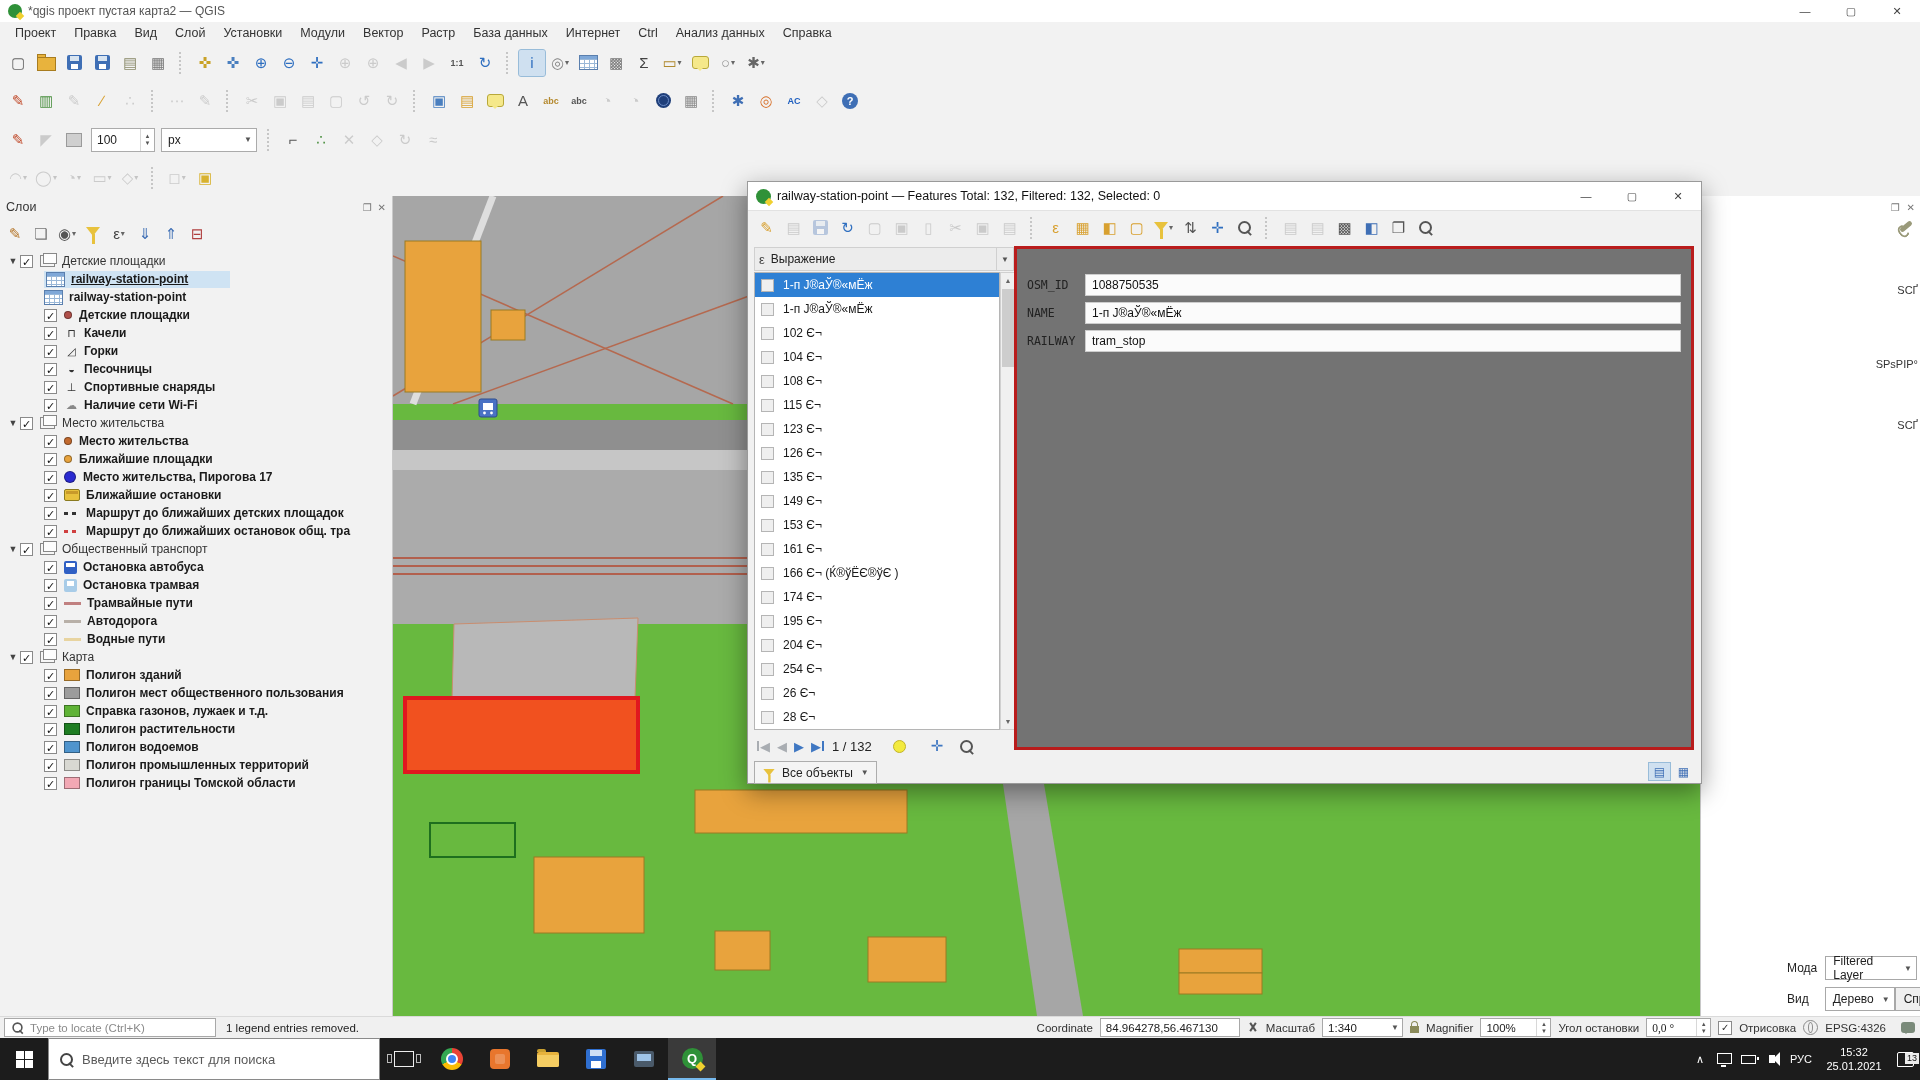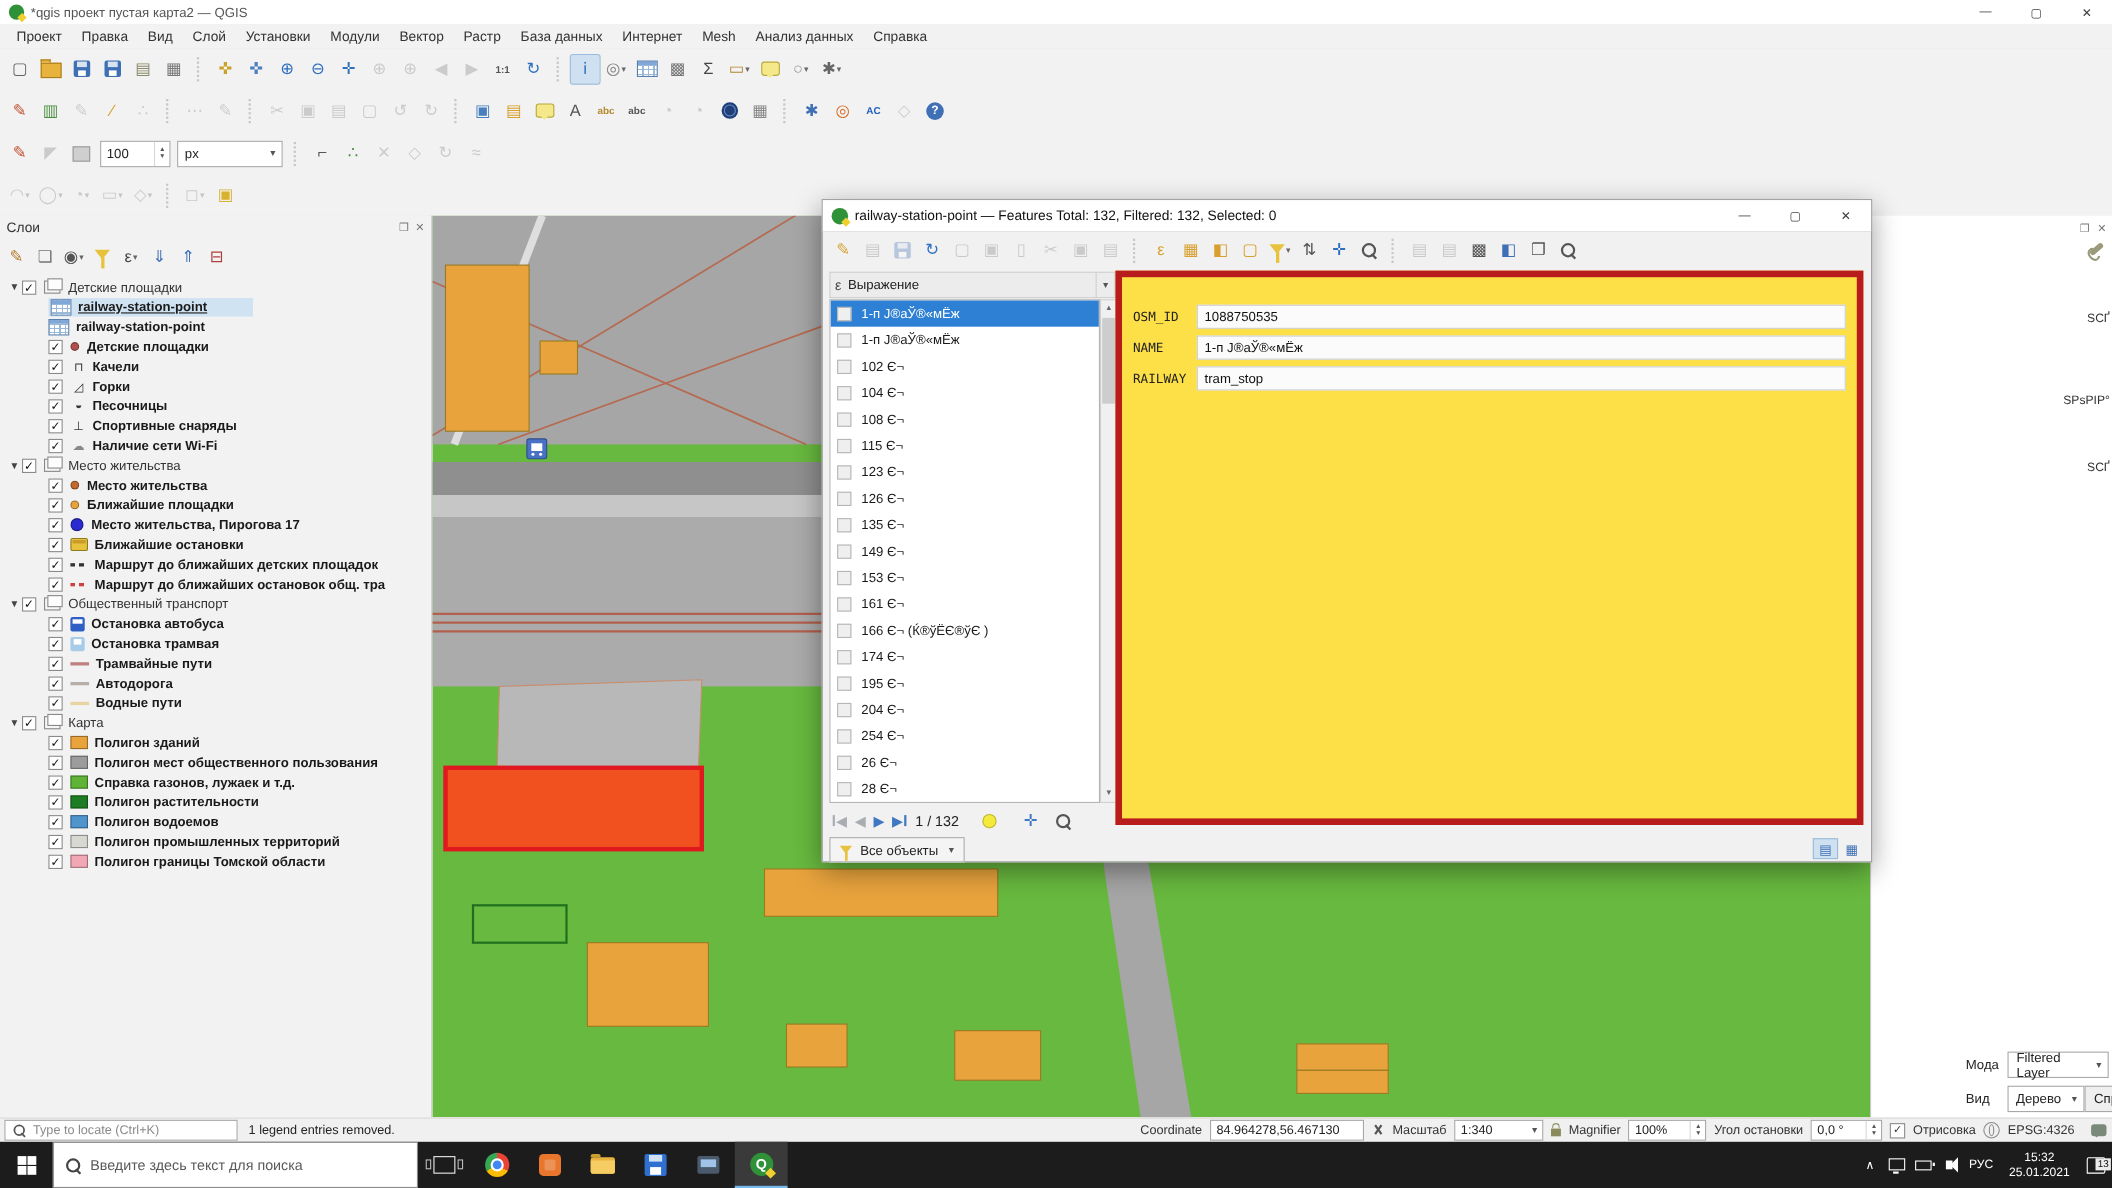--- a/index.html
+++ b/index.html
@@ -115,21 +115,21 @@
   .navrow{position:absolute;left:8px;top:552px;width:270px;height:24px;display:flex;align-items:center;gap:7px;font-size:13px;color:#222;}
   .nb{display:flex;align-items:center;font-size:13px;line-height:1;}
   .nb .vbar{width:2px;height:10px;background:currentColor;margin:0 1px;}
   .nb.off{color:#a9adb2;}
   .nb.on{color:#3f77c2;}
   .bulb{width:11px;height:11px;border-radius:50%;background:#f3ea3e;border:1px solid #c2b42a;margin-left:14px;}
   .navcross{color:#3f77c2;font-size:15px;margin-left:18px;}
   .filterbtn{position:absolute;left:6px;top:579px;height:21px;display:inline-flex;align-items:center;gap:6px;border:1px solid #adadad;background:#f4f4f4;padding:0 7px;font-size:12px;color:#222;}
   .filterbtn .scar{font-size:8px;color:#555;margin-left:2px;}
   .filterbtn .ic-funnel{transform:scale(.8);margin-top:0;}
-  .formpanel{position:absolute;left:266px;top:64px;width:680px;height:504px;background:#fde047;border:6px solid #b91c1c;box-sizing:border-box;}
+  .formpanel{position:absolute;left:266px;top:64px;width:680px;height:504px;background:#737373;border:3px solid #b91c1c;box-sizing:border-box;}
   .frow{position:absolute;left:0;right:0;height:22px;display:flex;align-items:center;}
   .flabel{position:absolute;left:10px;width:55px;font-family:"DejaVu Sans Mono","Liberation Mono",monospace;font-size:11.5px;color:#222;}
   .finput{position:absolute;left:68px;right:10px;height:20px;background:#fbfbfb;border:1px solid #cdcdcd;display:flex;align-items:center;padding-left:6px;font-size:12px;color:#111;}
   .vtog{position:absolute;width:21px;height:17px;display:flex;align-items:center;justify-content:center;font-size:12px;color:#3f6fb5;border:1px solid transparent;}
   .vtog.active{background:#cfe0f0;border-color:#98bcd9;}
   
   .statusbar{position:absolute;left:0;top:1016px;width:1920px;height:22px;background:#f0f0f0;border-top:1px solid #dadada;display:flex;align-items:center;font-size:11.5px;color:#333;box-sizing:border-box;}
   .locate{width:198px;height:17px;border:1px solid #a8a8a8;background:#fff;display:flex;align-items:center;gap:6px;padding:0 6px;color:#8a8a8a;margin-left:4px;flex:none;}
   .locate .ic-mag{transform:scale(.8);}
   .sb-msg{margin-left:10px;color:#222;flex:none;}
@@ -205,21 +205,21 @@
       <span class="menu-item">Проект</span>
       <span class="menu-item">Правка</span>
       <span class="menu-item">Вид</span>
       <span class="menu-item">Слой</span>
       <span class="menu-item">Установки</span>
       <span class="menu-item">Модули</span>
       <span class="menu-item">Вектор</span>
       <span class="menu-item">Растр</span>
       <span class="menu-item">База данных</span>
       <span class="menu-item">Интернет</span>
-      <span class="menu-item">Mesh</span>
+      <span class="menu-item">Ctrl</span>
       <span class="menu-item">Анализ данных</span>
       <span class="menu-item">Справка</span>
     </div>
 
   <div class="tbrow" id="row1">
       <span class="ticon">
         <span class="g" style="color: rgb(102, 102, 102);">▢</span>
       </span>
       <span class="ticon">
         <span class="ic-folder"></span>
@@ -958,21 +958,21 @@
       <span>Magnifier</span>
       <span class="sb-spin" style="width:64px;">
         <span style="flex:1;">100%</span>
         <span class="steps">
             <span>▲</span>
             <span>▼</span>
           </span>
       </span>
       <span>Угол остановки</span>
       <span class="sb-spin" style="width:58px;">
-        <span style="flex:1;">0,0 °</span>
+        <span style="flex:1;font-family:Liberation Serif, serif;">0,0 °</span>
         <span class="steps">
             <span>▲</span>
             <span>▼</span>
           </span>
       </span>
       <span class="sb-cb">✓</span>
       <span>Отрисовка</span>
       <span class="sb-globe"></span>
       <span>EPSG:4326</span>
       <span class="sb-chat"></span>

